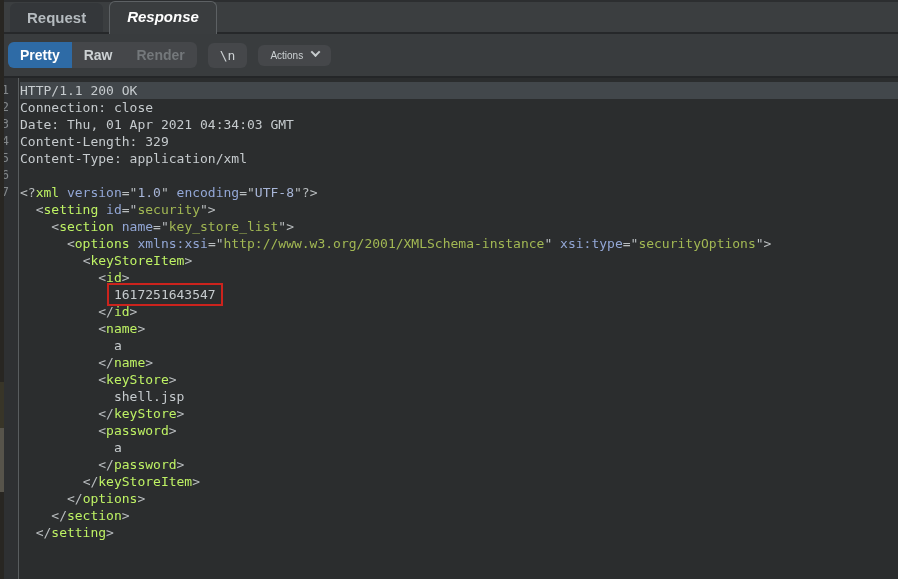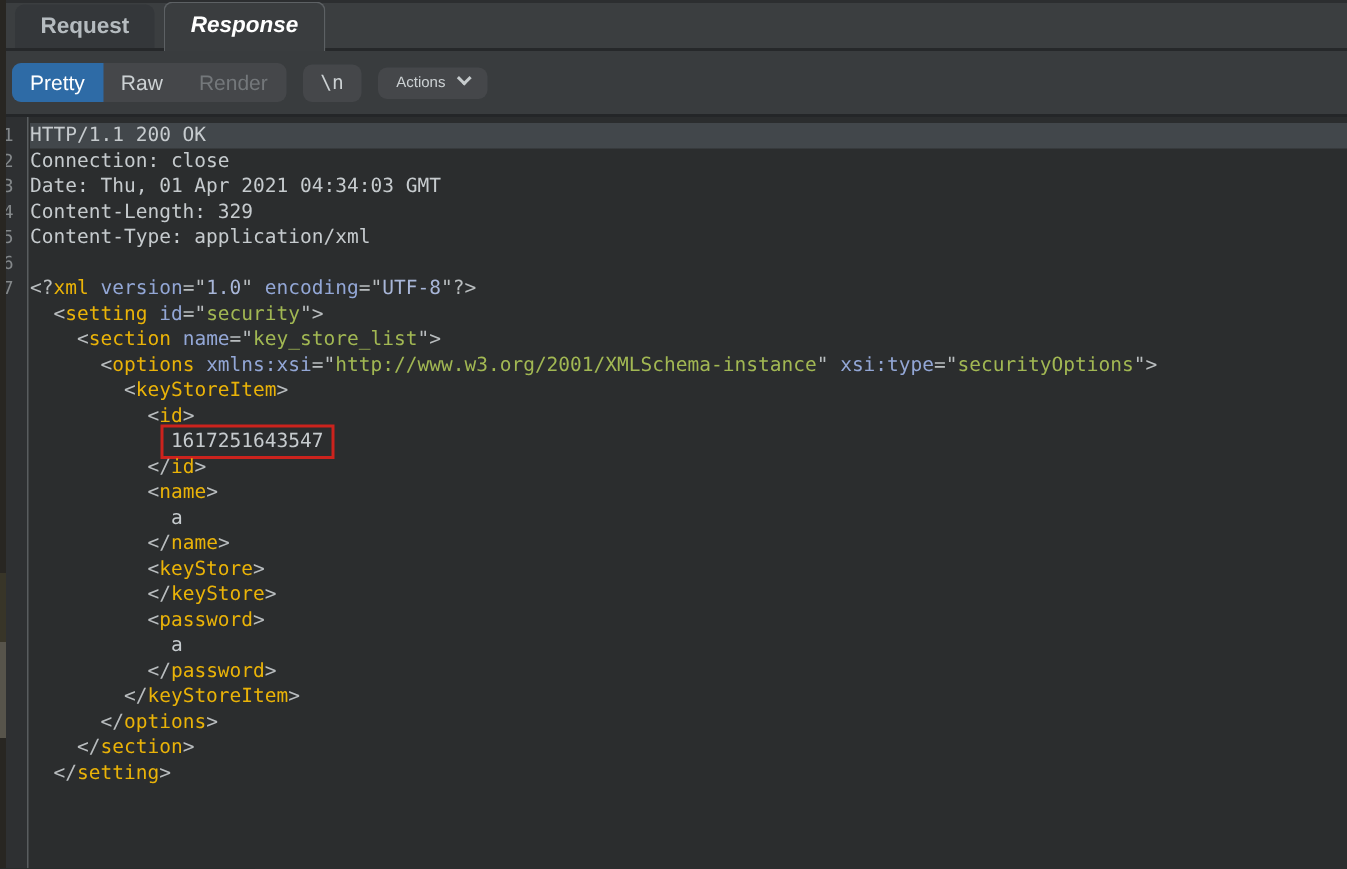--- a/index.html
+++ b/index.html
@@ -31,21 +31,21 @@
     border:1px solid #5d6164; border-bottom:none;
     margin-bottom:-2px; padding-bottom:9px; z-index:2;font-style:italic;
   }
 
   
   .toolbar {
     height:44px; background:#393c3e; border-bottom:2px solid #242628;
     display:flex; align-items:center; padding:0 8px; gap:11px; flex:none;
   }
   .seggroup { display:flex; background:#45474a; border-radius:6px; overflow:hidden; }
-  .seg { font-size:14px; padding:5px 12px; color:#ccd1d3; cursor:pointer; }
+  .seg { font-size:14px; padding:5px 12px; color:#ccd1d3; cursor:pointer;font-weight:bold; }
   .seg.selected { background:#2e6ba6; color:#ffffff; }
   .seg.disabled { color:#74787b; cursor:default; }
   .tbtn {
     font-size:10px; padding:5px 12px; color:#ccd1d3; background:#45474a;
     border-radius:6px; cursor:pointer; display:flex; align-items:center; gap:9px;
   }
   .tbtn.mono { font-family:"DejaVu Sans Mono", monospace; font-size:13px; }
   .chev {
     width:7px; height:7px; border-right:2px solid #c6cbcd; border-bottom:2px solid #c6cbcd;
     transform:rotate(45deg) translate(-1px,-1px); margin-top:-3px; display:inline-block;
@@ -60,21 +60,21 @@
     position:absolute; left:0; top:0; bottom:0; width:19px;
     background:#2e3032; border-right:1px solid #595d5f; z-index:0;
   }
   .lines { position:relative; z-index:1; padding-top:4px; }
   .line { display:flex; height:17px; white-space:pre; }
   .line.selected { background:linear-gradient(to right, rgba(0,0,0,0) 20px, #42474b 20px); }
   .num { width:14px; padding-right:5px; text-align:right; color:#84888a; flex:none; font-size:12px; }
   .code { flex:1; padding-left:6px; }
   .tk-plain { color:#c6cbce; }
   .tk-punct { color:#b9bdbf; }
-  .tk-tag   { color:#eab308; }
+  .tk-tag   { color:#bef264; }
   .tk-attr  { color:#93a7d6; }
   .tk-val   { color:#a2b853; }
   .tk-decl  { color:#a8b6d8; }
   .tk-redbox {
     color:#c6cbce; border:2px solid #cc231d; padding:2px 5px;
     margin-left:-7px; margin-right:-7px;
   }
 </style>
 </head>
 <body>
@@ -118,20 +118,21 @@
         <div class="line"><span class="num"></span><span class="code"><span class="tk-plain">    </span><span class="tk-punct">&lt;</span><span class="tk-tag">section</span><span class="tk-plain"> </span><span class="tk-attr">name</span><span class="tk-punct">="</span><span class="tk-val">key_store_list</span><span class="tk-punct">"&gt;</span></span></div>
         <div class="line"><span class="num"></span><span class="code"><span class="tk-plain">      </span><span class="tk-punct">&lt;</span><span class="tk-tag">options</span><span class="tk-plain"> </span><span class="tk-attr">xmlns:xsi</span><span class="tk-punct">="</span><span class="tk-val">http://www.w3.org/2001/XMLSchema-instance</span><span class="tk-punct">"</span><span class="tk-plain"> </span><span class="tk-attr">xsi:type</span><span class="tk-punct">="</span><span class="tk-val">securityOptions</span><span class="tk-punct">"&gt;</span></span></div>
         <div class="line"><span class="num"></span><span class="code"><span class="tk-plain">        </span><span class="tk-punct">&lt;</span><span class="tk-tag">keyStoreItem</span><span class="tk-punct">&gt;</span></span></div>
         <div class="line"><span class="num"></span><span class="code"><span class="tk-plain">          </span><span class="tk-punct">&lt;</span><span class="tk-tag">id</span><span class="tk-punct">&gt;</span></span></div>
         <div class="line"><span class="num"></span><span class="code"><span class="tk-plain">            </span><span class="tk-redbox">1617251643547</span></span></div>
         <div class="line"><span class="num"></span><span class="code"><span class="tk-plain">          </span><span class="tk-punct">&lt;/</span><span class="tk-tag">id</span><span class="tk-punct">&gt;</span></span></div>
         <div class="line"><span class="num"></span><span class="code"><span class="tk-plain">          </span><span class="tk-punct">&lt;</span><span class="tk-tag">name</span><span class="tk-punct">&gt;</span></span></div>
         <div class="line"><span class="num"></span><span class="code"><span class="tk-plain">            a</span></span></div>
         <div class="line"><span class="num"></span><span class="code"><span class="tk-plain">          </span><span class="tk-punct">&lt;/</span><span class="tk-tag">name</span><span class="tk-punct">&gt;</span></span></div>
         <div class="line"><span class="num"></span><span class="code"><span class="tk-plain">          </span><span class="tk-punct">&lt;</span><span class="tk-tag">keyStore</span><span class="tk-punct">&gt;</span></span></div>
+        <div class="line"><span class="num"></span><span class="code"><span class="tk-plain">            shell.jsp</span></span></div>
         <div class="line"><span class="num"></span><span class="code"><span class="tk-plain">          </span><span class="tk-punct">&lt;/</span><span class="tk-tag">keyStore</span><span class="tk-punct">&gt;</span></span></div>
         <div class="line"><span class="num"></span><span class="code"><span class="tk-plain">          </span><span class="tk-punct">&lt;</span><span class="tk-tag">password</span><span class="tk-punct">&gt;</span></span></div>
         <div class="line"><span class="num"></span><span class="code"><span class="tk-plain">            a</span></span></div>
         <div class="line"><span class="num"></span><span class="code"><span class="tk-plain">          </span><span class="tk-punct">&lt;/</span><span class="tk-tag">password</span><span class="tk-punct">&gt;</span></span></div>
         <div class="line"><span class="num"></span><span class="code"><span class="tk-plain">        </span><span class="tk-punct">&lt;/</span><span class="tk-tag">keyStoreItem</span><span class="tk-punct">&gt;</span></span></div>
         <div class="line"><span class="num"></span><span class="code"><span class="tk-plain">      </span><span class="tk-punct">&lt;/</span><span class="tk-tag">options</span><span class="tk-punct">&gt;</span></span></div>
         <div class="line"><span class="num"></span><span class="code"><span class="tk-plain">    </span><span class="tk-punct">&lt;/</span><span class="tk-tag">section</span><span class="tk-punct">&gt;</span></span></div>
         <div class="line"><span class="num"></span><span class="code"><span class="tk-plain">  </span><span class="tk-punct">&lt;/</span><span class="tk-tag">setting</span><span class="tk-punct">&gt;</span></span></div>
       </div>
   </div>

